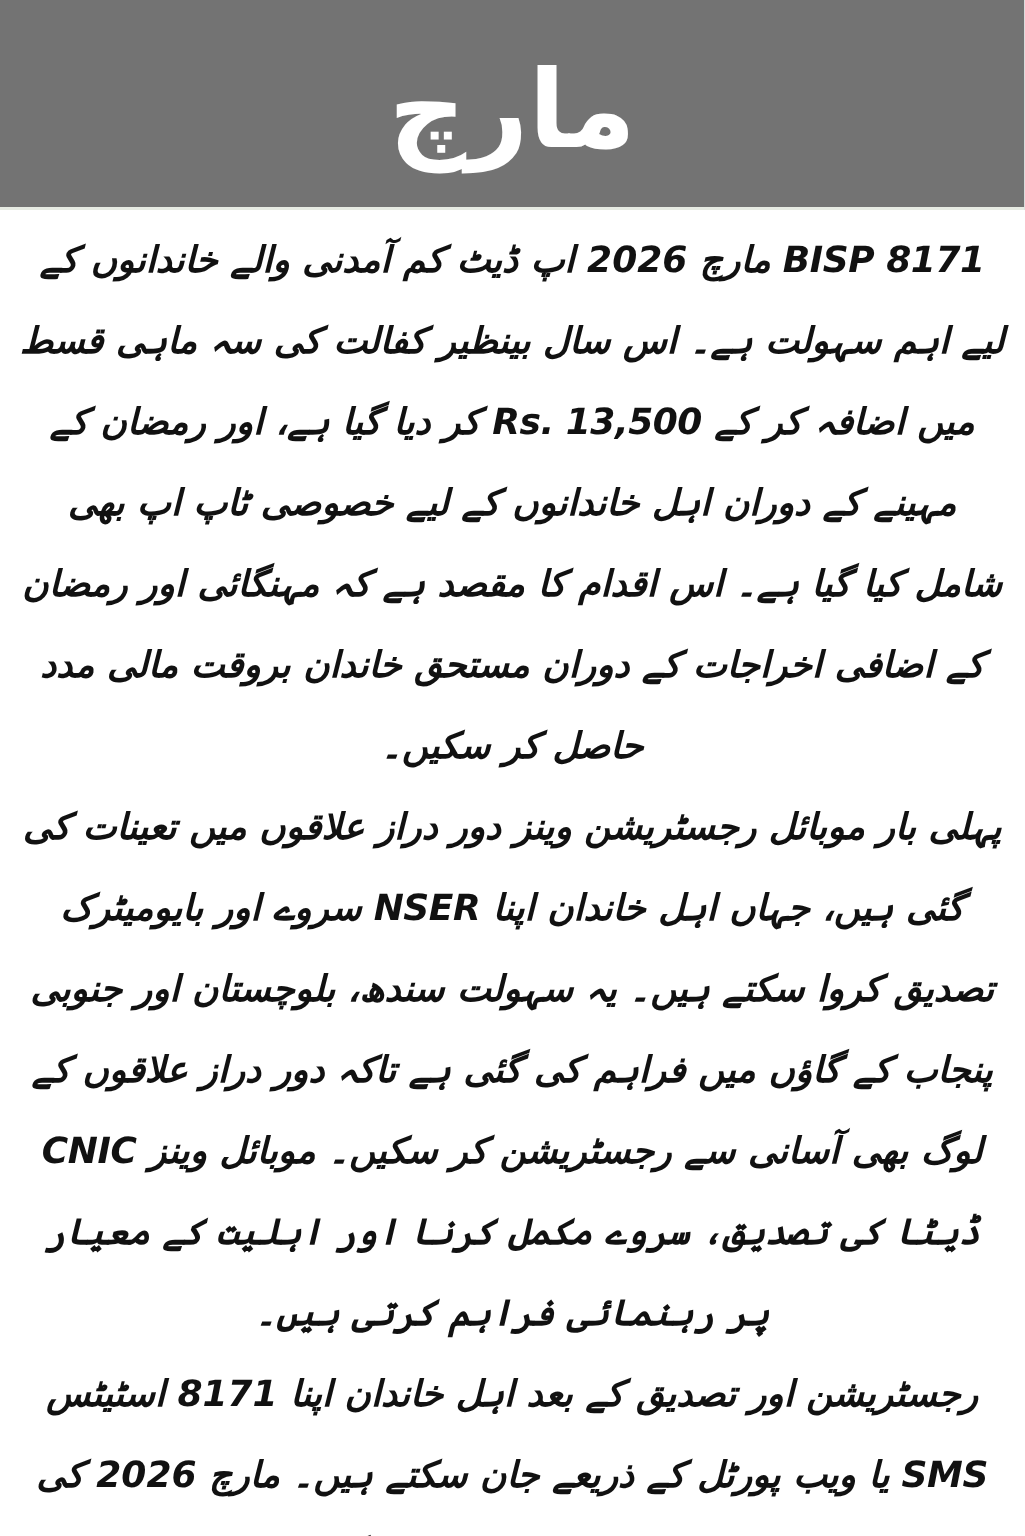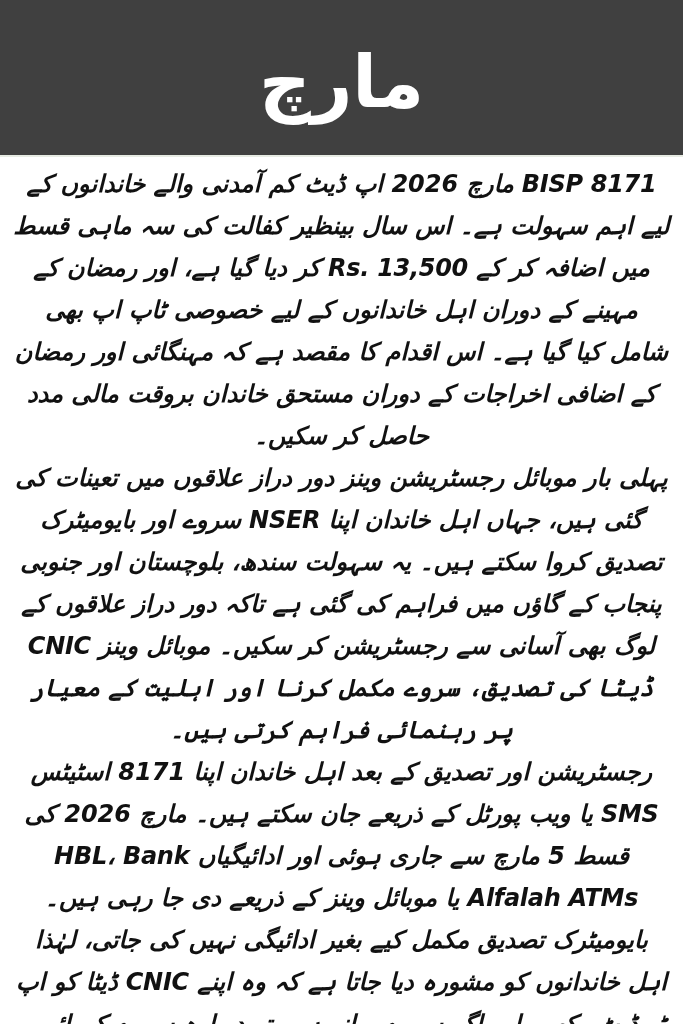--- a/index.html
+++ b/index.html
@@ -6,22 +6,22 @@
     body {
       width: 683px;
       height: 1024px;
       background: #ffffff;
       overflow: hidden;
       font-family: "DejaVu Sans", sans-serif;
       color: #111111;
     }
     .header {
       width: 683px;
-      height: 157px;
-      background: #404040;
+      height: 140px;
+      background: #737373;
       display: flex;
       align-items: center;
       justify-content: center;
       direction: ltr;
       gap: 6px;
       border-bottom: 2px solid #e7ebe3;
       box-sizing: border-box;
     }
     .header .urdu-word {
       font-family: "DejaVu Sans", sans-serif;
@@ -40,21 +40,21 @@
       line-height: 1;
     }
     .content {
       direction: rtl;
       text-align: center;
       padding: 6px 12px 0 12px;
     }
     .para {
       font-family: "DejaVu Sans", sans-serif;
       font-size: 24px;
-      line-height: 42px;
+      line-height: 54px;
       margin: 0;
       font-weight: bold;
       font-style: italic;
       letter-spacing: -0.3px;
     }
   </style>
 </head>
 <body>
 
 <div class="header">

